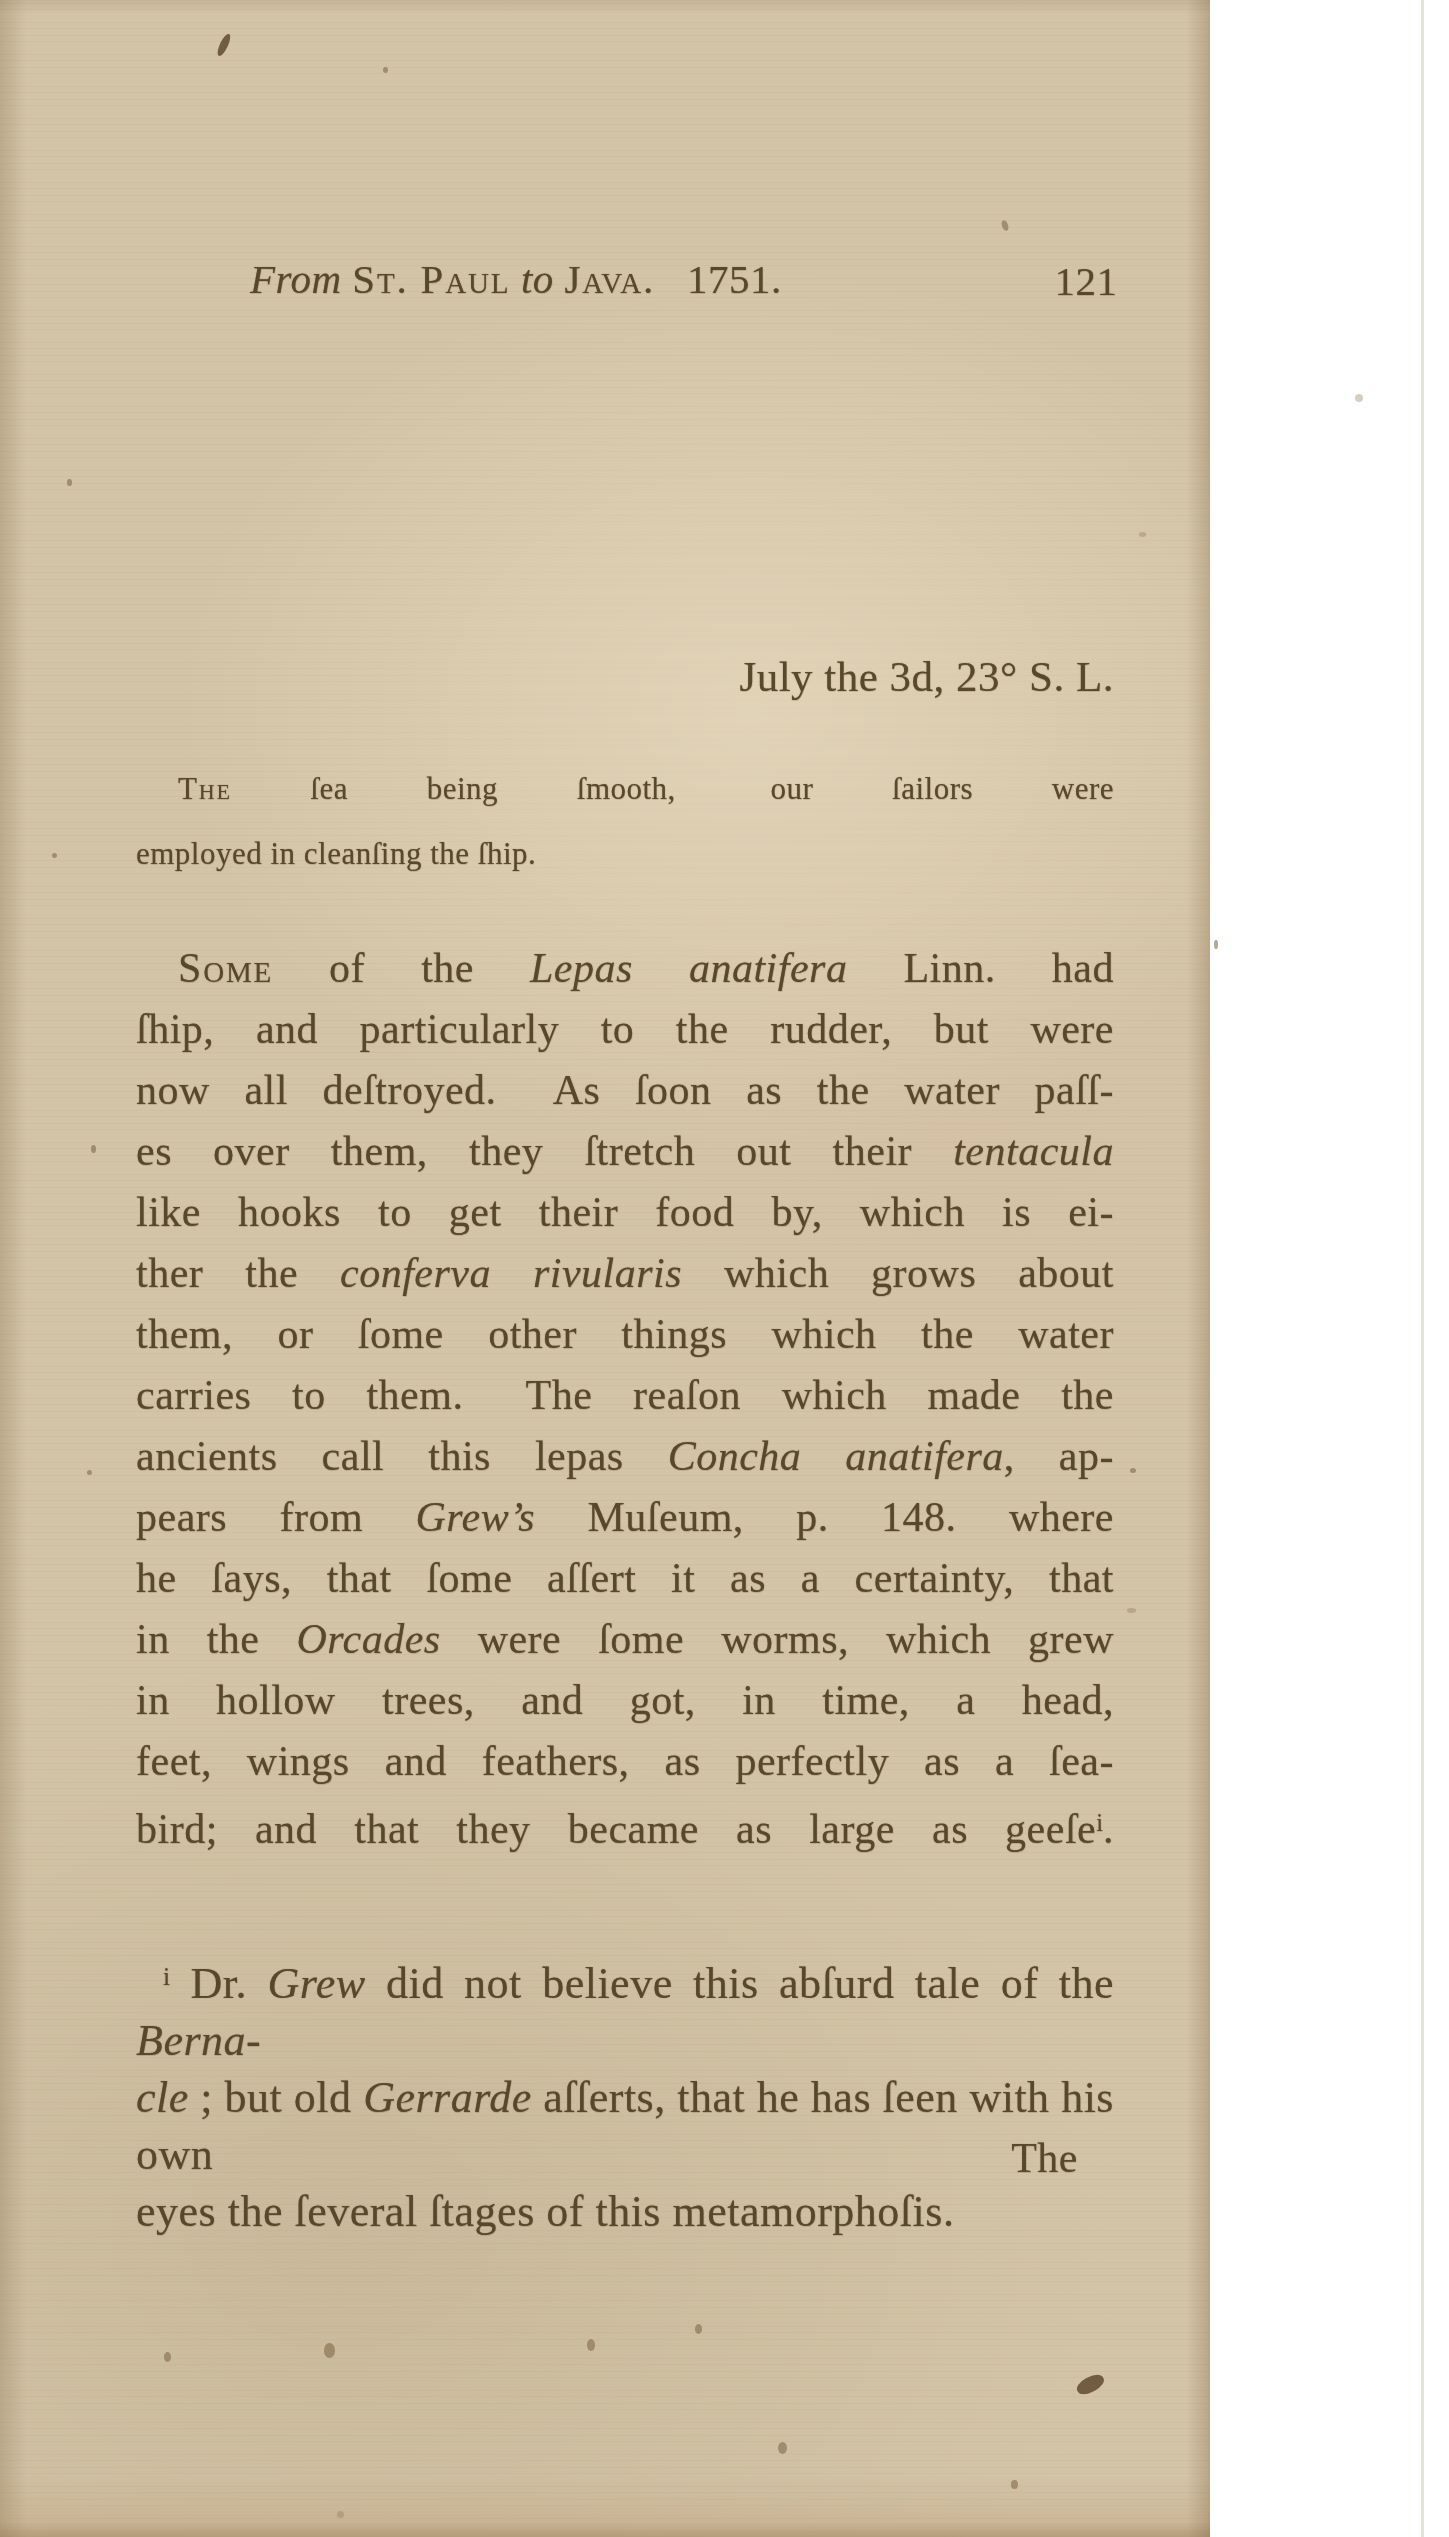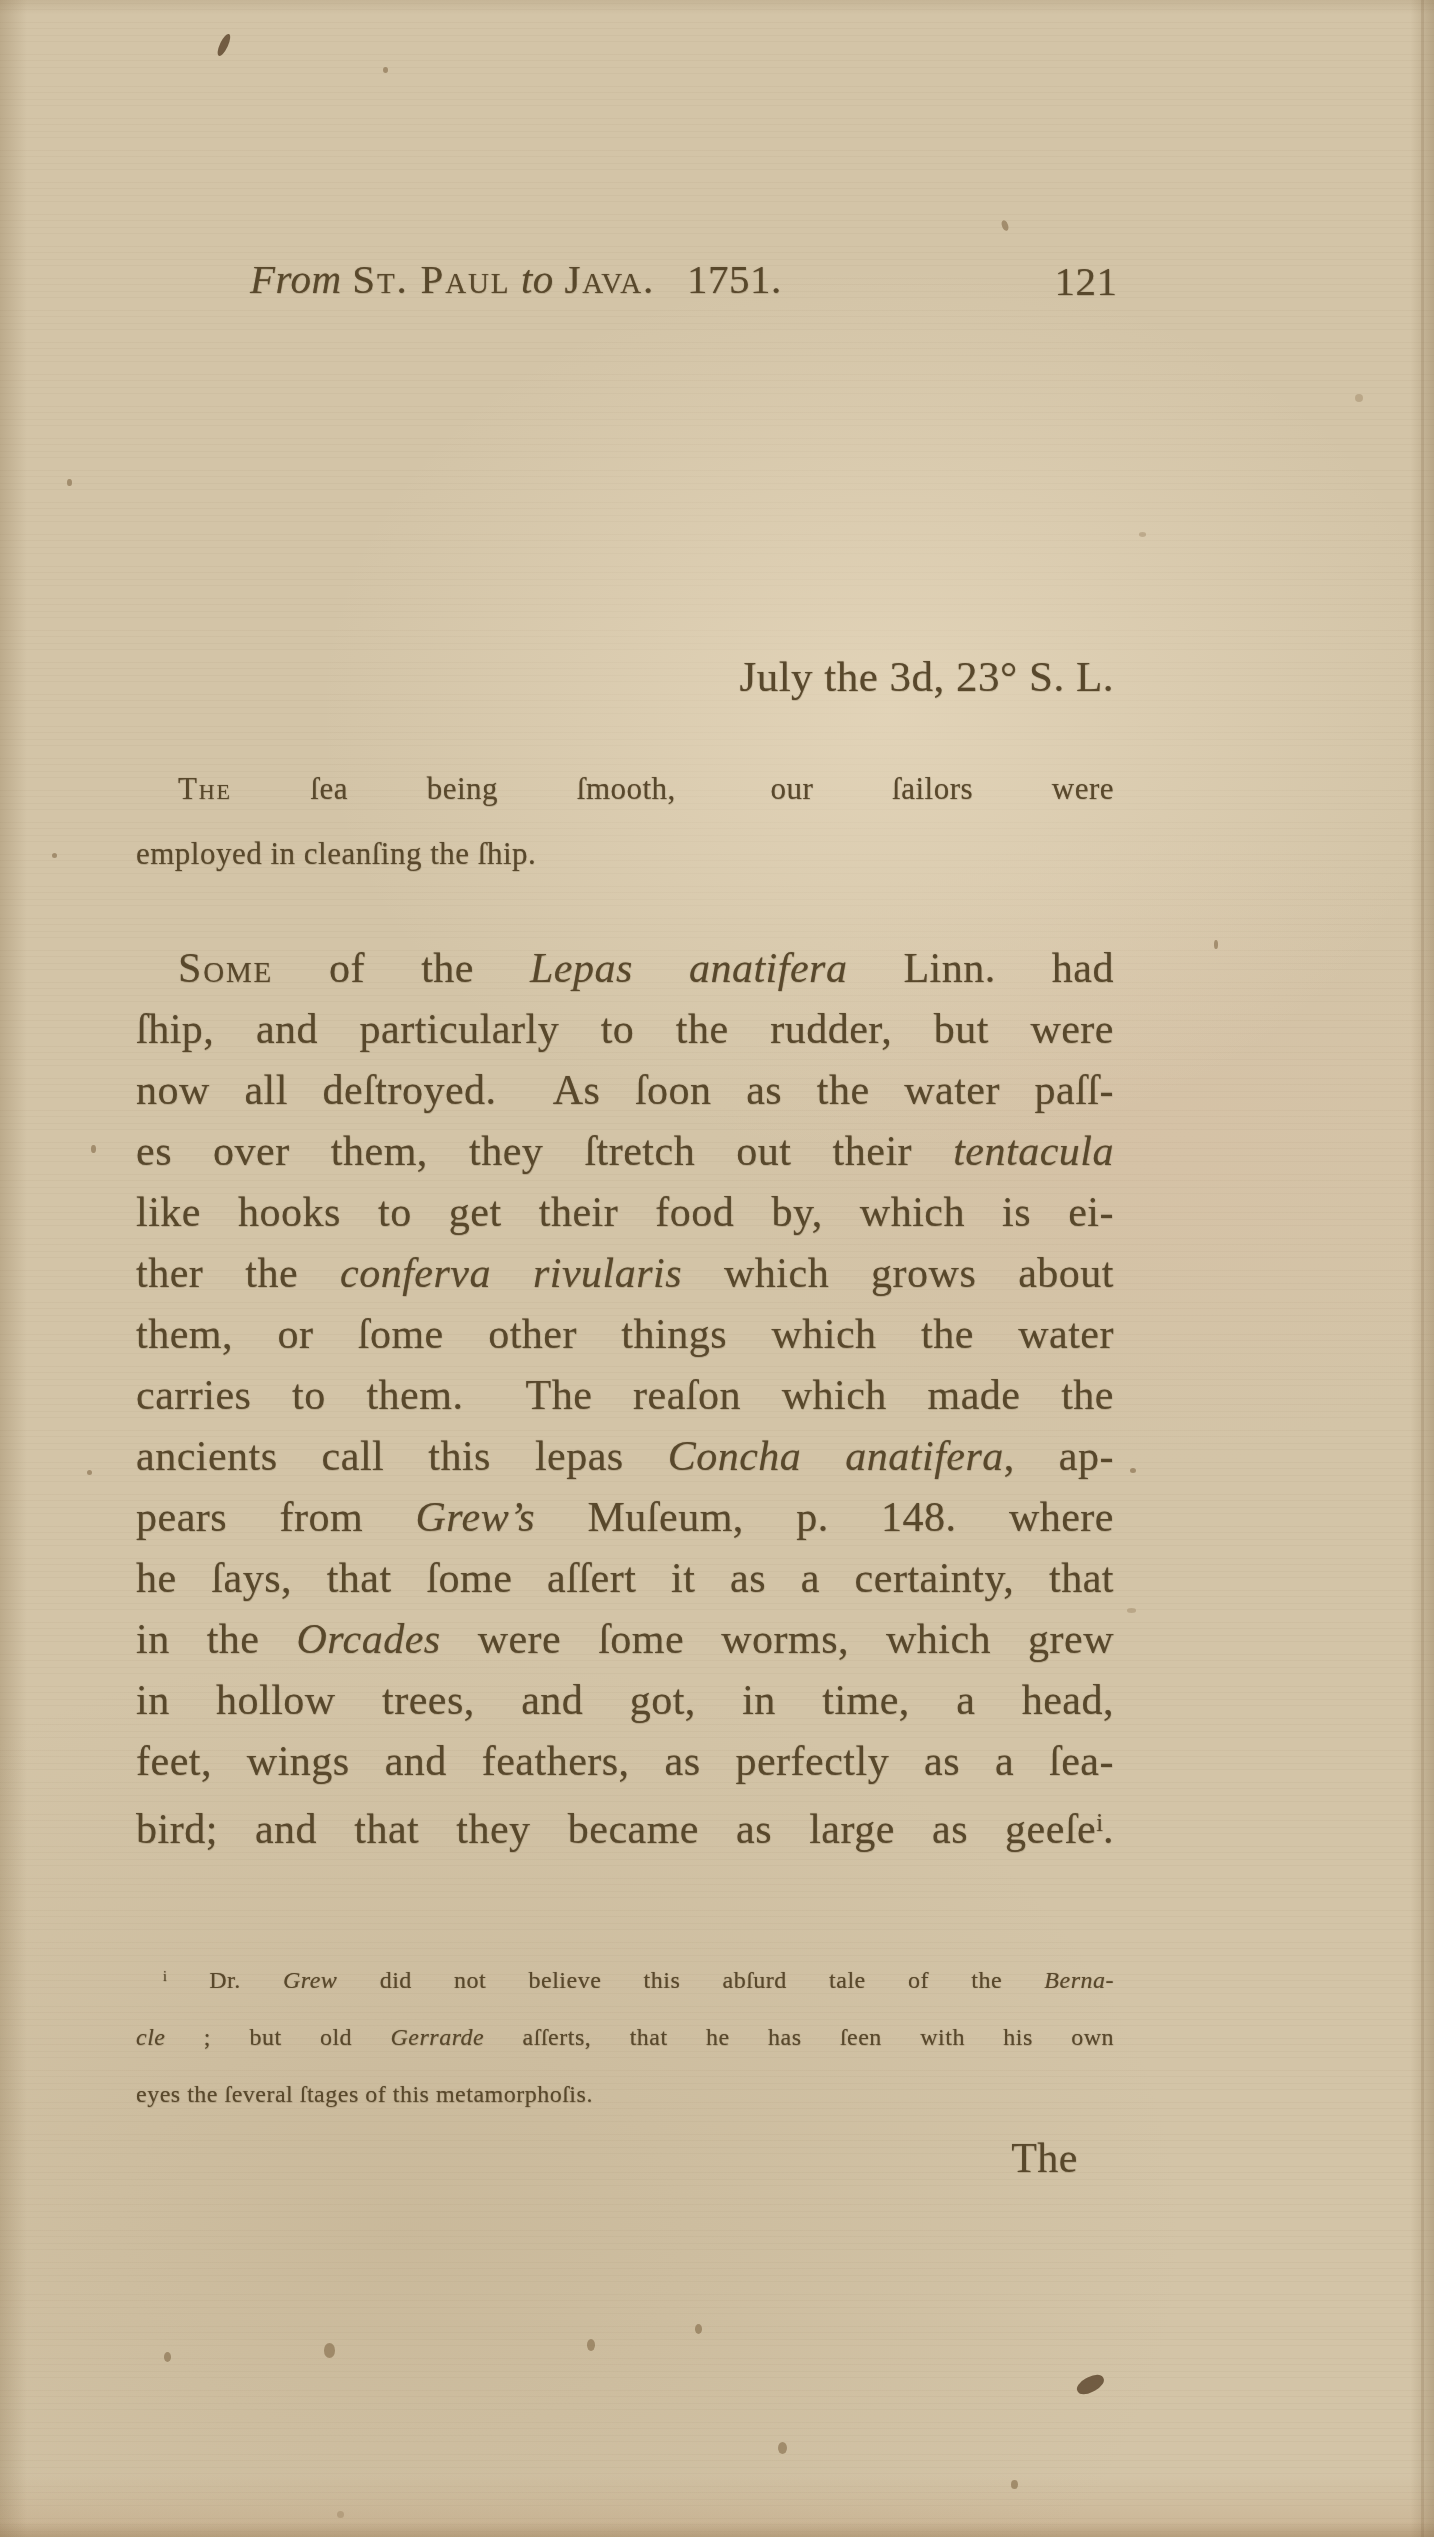--- a/index.html
+++ b/index.html
@@ -1,17 +1,17 @@
 <!DOCTYPE html>
 <html style="font-size:14.5px"><head>
 <meta charset="utf-8">
 <style>
   html,body{margin:0;padding:0;width:1450px;height:2538px;overflow:hidden;}
   .paper{
-    position:absolute; inset:0; width:1434px; height:2538px;
+    position:absolute; inset:0; width:1210px; height:2538px;
     background-color:#d3c4a7;
     background-image:
       radial-gradient(ellipse 817px 635px at 62% 28%, rgba(238,224,198,0.55), rgba(238,224,198,0) 70%),
       radial-gradient(ellipse 635px 472px at 80% 45%, rgba(224,182,160,0.16), rgba(224,182,160,0) 70%),
       radial-gradient(ellipse 1089px 817px at 28% 88%, rgba(168,146,110,0.22), rgba(168,146,110,0) 72%),
       linear-gradient(90deg, rgba(128,104,68,0.28), rgba(128,104,68,0) 27px),
       linear-gradient(-90deg, rgba(118,94,60,0.30), rgba(118,94,60,0) 23.6px),
       linear-gradient(0deg, rgba(168,118,72,0.20), rgba(168,118,72,0) 64px),
       linear-gradient(0deg, rgba(118,94,60,0.30), rgba(118,94,60,0) 16.3px),
       linear-gradient(180deg, rgba(128,104,68,0.16), rgba(128,104,68,0) 14.5px),
@@ -29,21 +29,21 @@
   .sup{ font-size:0.58em; vertical-align:0.5em; letter-spacing:0; }
 
   .header{ top:255px; height:58px; font-size:41px; }
   .header-title{ display:inline-block; margin-left:114px; }
   .page-number{ position:absolute; right:-3.6px; top:1.8px; }
 
   .para-opening{ top:323px; font-size:42px; line-height:64px; }
   .date-heading{ top:644px; font-size:43px; line-height:65px; text-align:right; }
   .para-sea{ top:756px; font-size:31px; line-height:65px; }
   .para-lepas{ top:938px; font-size:42px; line-height:61px; }
-  .footnote{ top:1948px; font-size:24px; line-height:57px; }
+  .footnote{ top:1948px; font-size:44px; line-height:57px; }
   .footnote .line.indent{ text-indent:27px; }
   .catchword-row{ top:2134px; width:942px; text-align:right; font-size:42px; }
 
   .speck{ position:absolute; border-radius:50%; background:rgba(122,96,62,0.55); }
   .speck.dark{ background:rgba(96,74,48,0.85); }
   .speck.faint{ background:rgba(140,114,80,0.35); }
   .edge-line{ position:absolute; left:1421px; top:0; width:2.7px; height:2538px; background:rgba(120,95,60,0.18); }
 </style>
 </head>
 <body>

